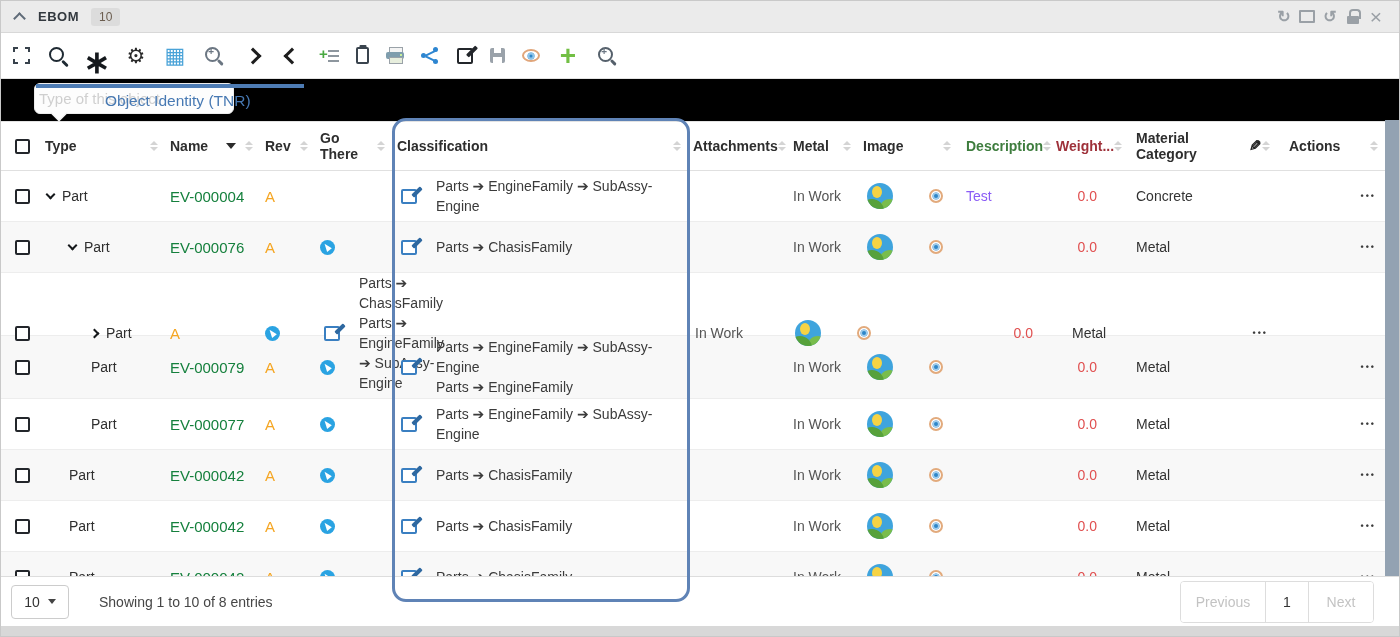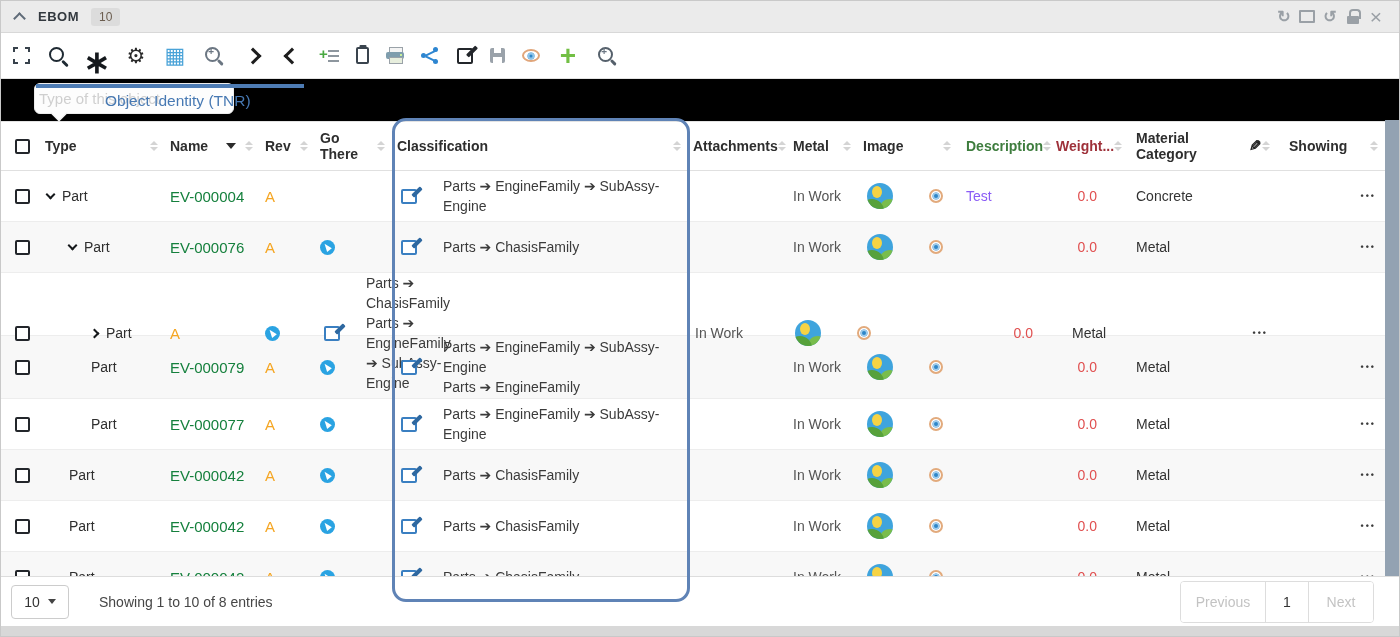--- a/index.html
+++ b/index.html
@@ -100,21 +100,21 @@
   .type-cell{gap:8px}
   .exp{width:7px;height:7px;border-right:2px solid #15181b;border-bottom:2px solid #15181b;display:inline-block;flex:none}
   .exp-down{transform:rotate(45deg);margin-top:-4px}
   .exp-right{transform:rotate(-45deg)}
   .type-label{color:#2f2f2f}
   .name-link{color:#15803d;font-size:15px;text-decoration:none;cursor:pointer}
   .rev{color:#f5a623;font-size:15px}
   .go-icon{width:15px;height:15px;border-radius:50%;background:#2aa3e2;position:relative;display:inline-block;cursor:pointer}
   .go-icon::after{content:"";position:absolute;left:4px;top:3px;border-left:3.5px solid transparent;border-right:3.5px solid transparent;
     border-bottom:8px solid #fff;transform:rotate(-38deg)}
-  .cls-cell{gap:26px;padding-left:8px}
+  .cls-cell{gap:19px;padding-left:8px}
   .cls-edit{width:16px;height:15px;border:2px solid #3a7fc1;border-radius:2px;position:relative;flex:none;background:#fff;cursor:pointer}
   .cls-edit::after{content:"";position:absolute;right:-4px;top:-5px;width:4px;height:12px;background:#2e68a0;transform:rotate(45deg);border-radius:1px}
   .cls-lines{display:flex;flex-direction:column;justify-content:center;line-height:20px;color:#3b3b3b}
   .state{color:#555;padding-left:6px}
   .img-cell{gap:36px;padding-left:8px}
   .thumb{width:26px;height:26px;border-radius:50%;background:#3fa4dd;position:relative;overflow:hidden;display:inline-block;flex:none;cursor:pointer}
   .thumb::before{content:"";position:absolute;left:5px;top:3px;width:10px;height:12px;border-radius:50%;background:#f6d344}
   .thumb i{position:absolute;right:-8px;bottom:-12px;width:22px;height:22px;border-radius:50%;background:#79bd4c;display:block}
   .thumb::after{content:"";position:absolute;left:-7px;bottom:-14px;width:24px;height:24px;border-radius:50%;background:#57a13b}
   .eye{width:14px;height:14px;border:2px solid #e2aa7c;border-radius:50%;position:relative;display:inline-block;background:#fff;flex:none;cursor:pointer}
@@ -241,21 +241,21 @@
       <div class="hcell c-weight">
         <span class="hdr-red">Weight...</span>
         <span class="sort"></span>
       </div>
       <div class="hcell c-material_category">
         <span>Material Category</span>
         <span class="pencil">✎</span>
         <span class="sort"></span>
       </div>
       <div class="hcell c-actions">
-        <span>Showing</span>
+        <span>Actions</span>
         <span class="sort"></span>
       </div>
     </div>
   <div class="tbody">
       <div class="trow grid">
         <div class="cell">
           <span class="cb"></span>
         </div>
         <div class="cell type-cell" style="padding-left: 6px;">
           <span class="exp exp-down"></span>

